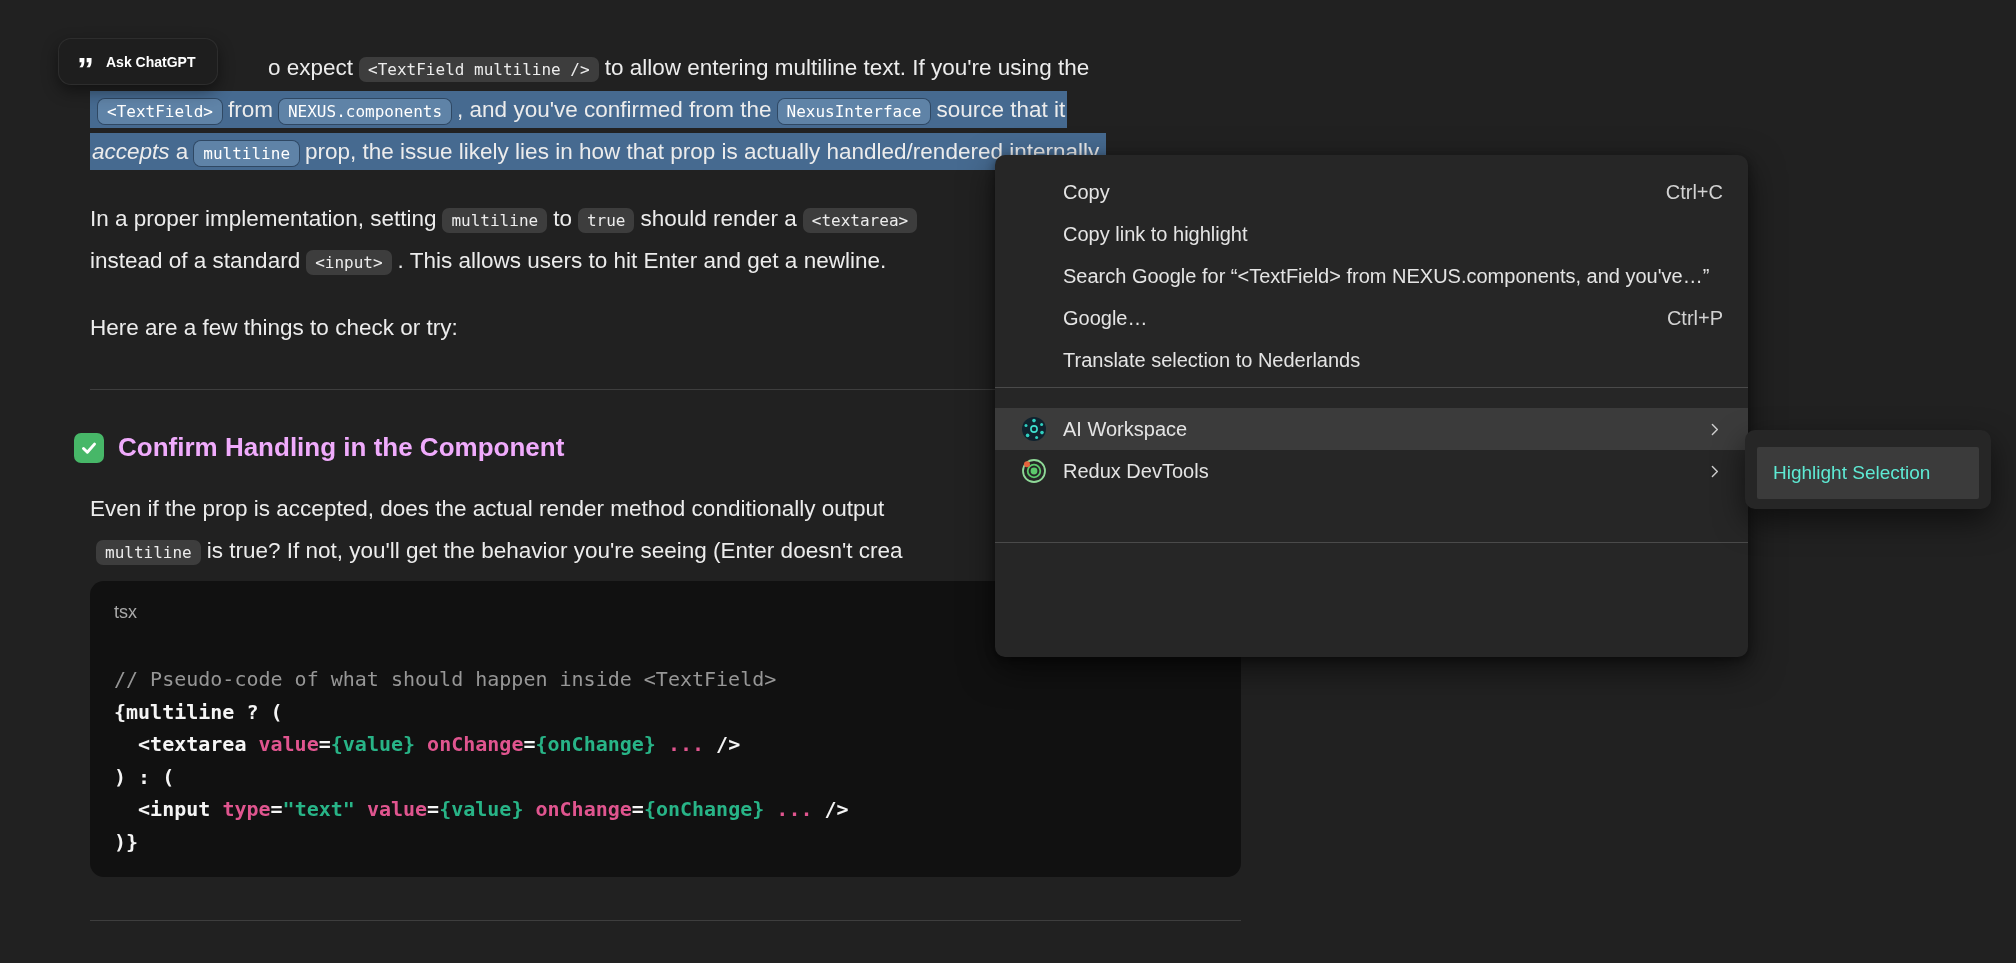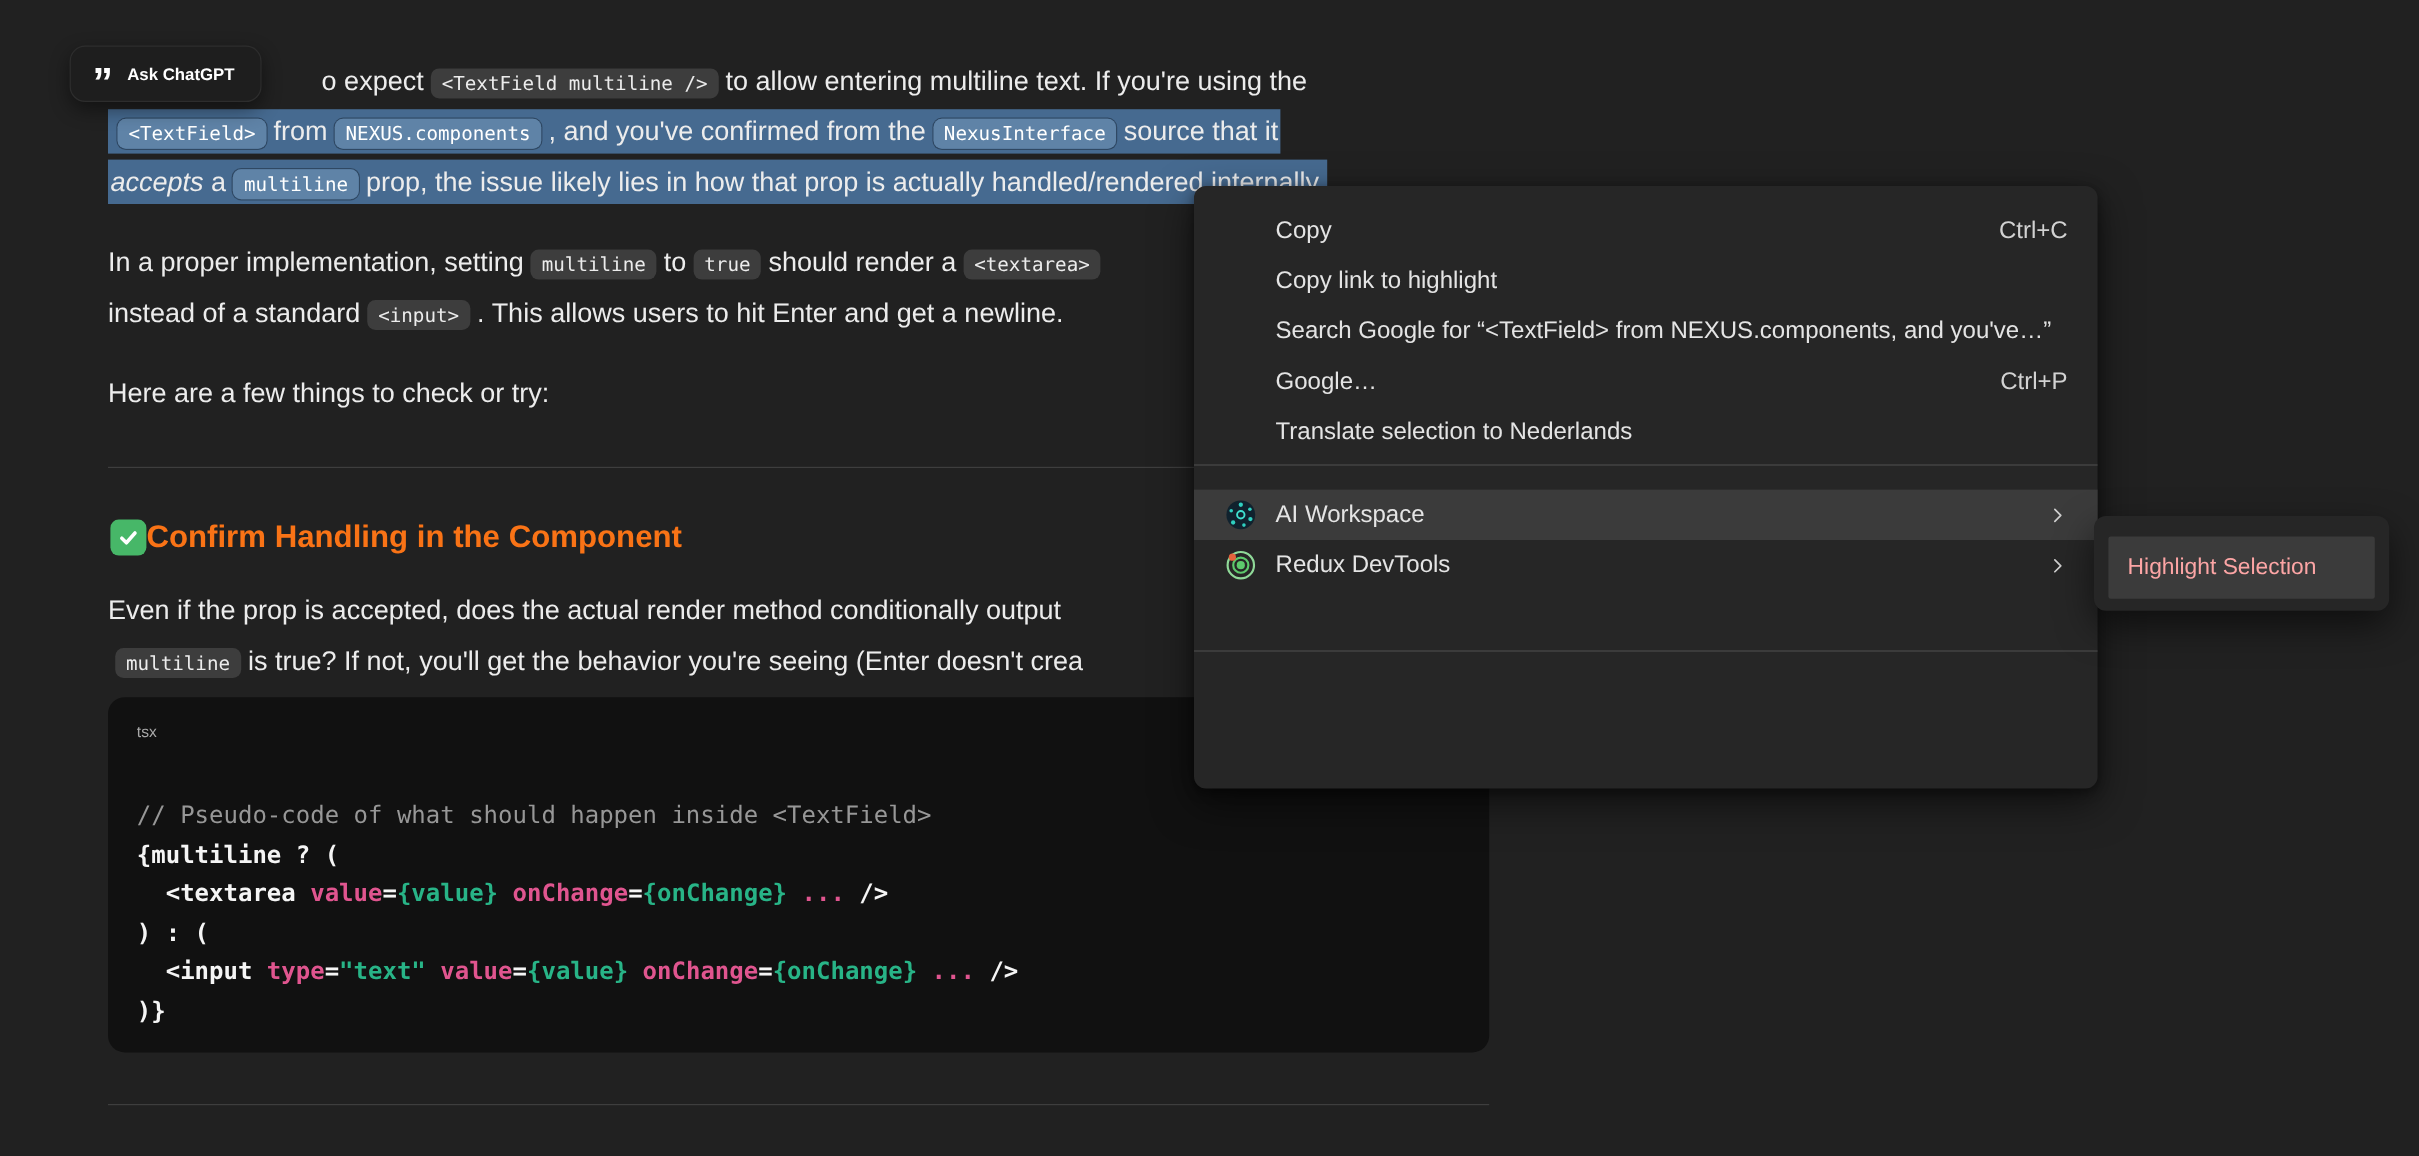--- a/index.html
+++ b/index.html
@@ -41,32 +41,32 @@
   .ask-quote{font-size:34px;font-weight:700;color:#fff;line-height:10px;position:relative;top:7px;}
   .ask-label{font-size:14px;font-weight:700;color:#fff;}
 
   
   .hr{position:absolute;left:90px;width:1151px;height:1px;background:#3e3e3e;}
   .hr1{top:389px}
   .hr2{top:920px}
 
   
   .heading{
-    position:absolute;left:92px;top:432px;display:flex;align-items:center;
-    font-size:26px;font-weight:700;color:#f97316;
+    position:absolute;left:74px;top:432px;display:flex;align-items:center;gap:14px;
+    font-size:26px;font-weight:700;color:#f0abfc;
   }
   .check-icon{width:30px;height:30px;border-radius:7px;background:#47b768;
     display:flex;align-items:center;justify-content:center;flex:0 0 auto;}
 
   
   .code-block{
     position:absolute;left:90px;top:581px;width:1151px;height:296px;
     background:#111111;border-radius:14px;z-index:1;
   }
-  .code-lang{position:absolute;left:24px;top:21px;font-size:13px;color:#a9a9a9;}
+  .code-lang{position:absolute;left:24px;top:21px;font-size:18px;color:#a9a9a9;}
   .code-lines{
     position:absolute;left:24px;top:82px;
     font-family:"DejaVu Sans Mono", monospace;font-size:20px;line-height:32.5px;
     white-space:pre;font-weight:700;
   }
   .tk-c{color:#979797;font-weight:400;}
   .tk-w{color:#f5f5f5;}
   .tk-p{color:#e0558f;}
   .tk-g{color:#28b487;}
 
@@ -92,21 +92,21 @@
 
   
   .sub-menu{
     position:absolute;left:1745px;top:430px;width:246px;height:79px;z-index:21;
     background:#262626;border-radius:10px;box-sizing:border-box;padding:17px 12px;
     box-shadow:0 12px 30px rgba(0,0,0,.55);
   }
   .sub-item{
     height:52px;background:#3b3b3b;border-radius:2px;
     display:flex;align-items:center;padding:0 16px;
-    font-size:19px;color:#fca5a5;cursor:default;
+    font-size:19px;color:#5eead4;cursor:default;
   }
 </style>
 </head>
 <body>
 
 <div id="message-layer">
     <div class="tline p1l1"><span>o expect</span><code class="chip">&lt;TextField multiline /&gt;</code><span>to allow entering multiline text. If you're using the</span></div>
     <div class="tline p1l2"><span class="sel"><code class="chip">&lt;TextField&gt;</code><span>from</span><code class="chip">NEXUS.components</code><span>, and you've confirmed from the</span><code class="chip">NexusInterface</code><span>source that it</span></span></div>
     <div class="tline p1l3"><span class="sel"><em>accepts</em><span> a</span><code class="chip">multiline</code><span>prop, the issue likely lies in how that prop is actually handled/rendered internally.</span></span></div>
     <div class="tline p2l1"><span>In a proper implementation, setting</span><code class="chip">multiline</code><span>to</span><code class="chip">true</code><span>should render a</span><code class="chip">&lt;textarea&gt;</code></div>

